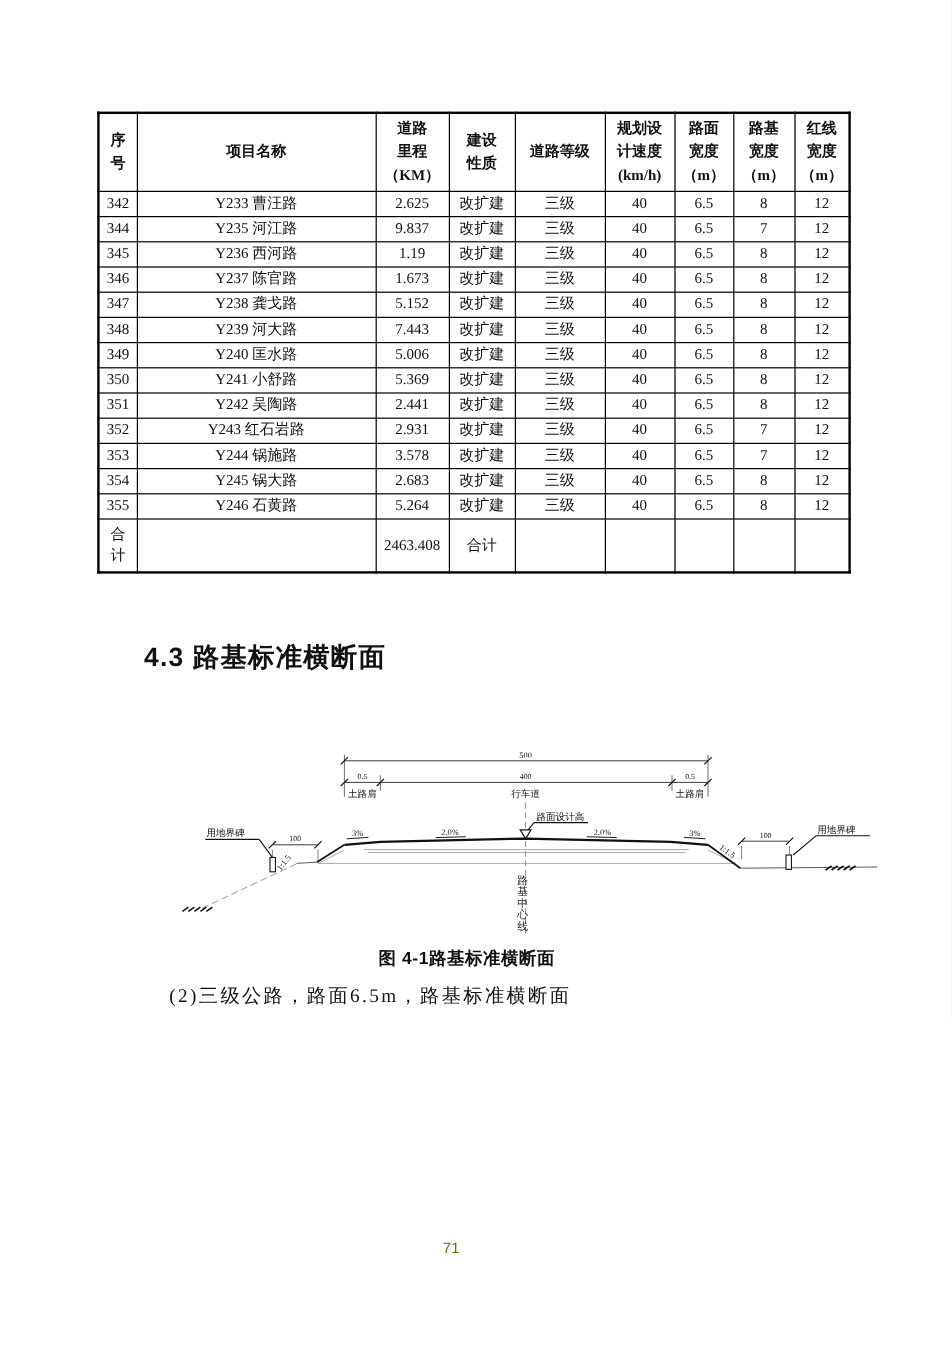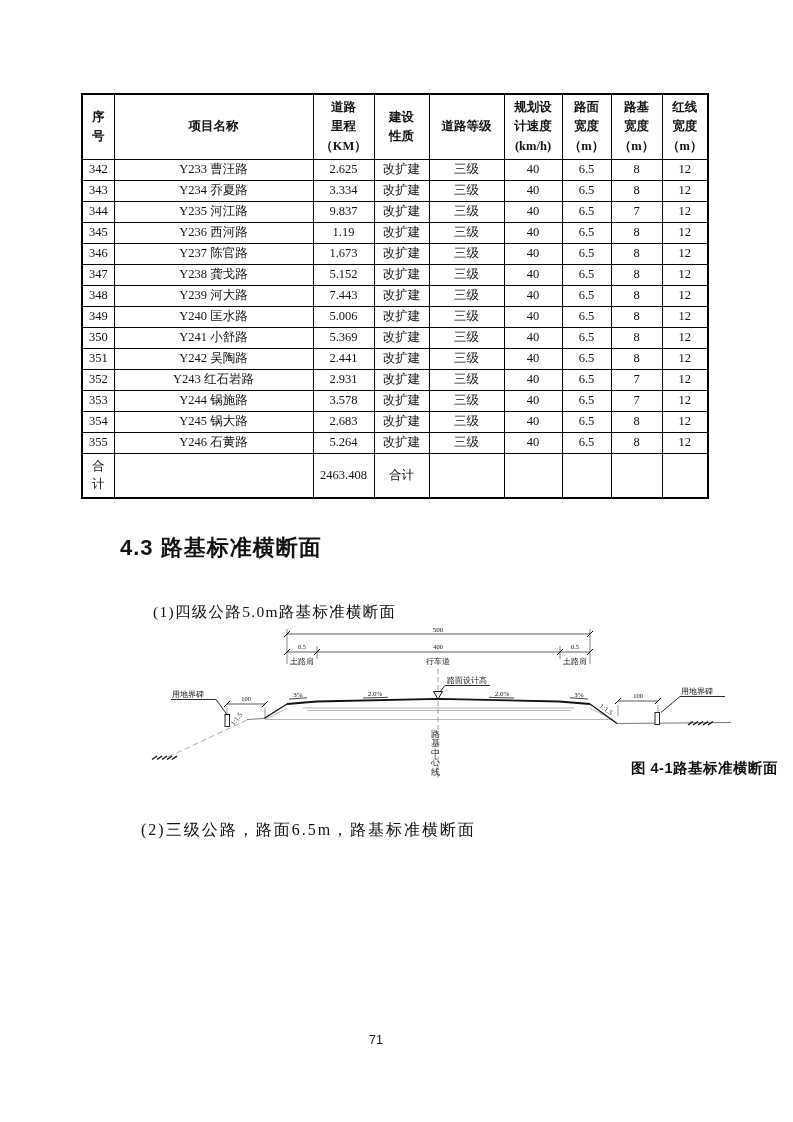--- a/index.html
+++ b/index.html
@@ -55,31 +55,31 @@
   .para.item2{top:820px;left:141px;font-size:16px;letter-spacing:2px;}
   
   .figure{position:absolute;top:626px;left:135px;width:625px;height:158px;}
   .figure svg{display:block;}
   .centerline-label{
     position:absolute;left:296px;top:104px;width:15px;
     font-size:9px;line-height:1.05;
     word-break:break-all;color:#222;
   }
   .fig-caption{
-    position:absolute;top:759px;left:0;width:778px;margin:0;
-    text-align:right;
+    position:absolute;top:789px;left:0;width:778px;margin:0;
+    text-align:center;
     font-family:"Liberation Sans","DejaVu Sans",sans-serif;
     font-size:14.5px;font-weight:bold;letter-spacing:0.5px;
   }
   
   .pageno{
     position:absolute;top:1033px;left:0;width:752px;
     text-align:center;
     font-family:"Liberation Sans","DejaVu Sans",sans-serif;
-    font-size:12.5px;color:#0f172a;
+    font-size:12.5px;color:#4d7c0f;
   }
   svg text{font-family:"Liberation Serif","DejaVu Serif",serif;fill:#111;}
 </style>
 </head>
 <body>
 
 <div class="page">
 
   <div class="table-wrap">
     <table class="roads">
@@ -125,31 +125,20 @@
             <td>Y233 曹汪路</td>
             <td>2.625</td>
             <td>改扩建</td>
             <td>三级</td>
             <td>40</td>
             <td>6.5</td>
             <td>8</td>
             <td>12</td>
           </tr>
           <tr>
-            <td>343</td>
-            <td>Y234 乔夏路</td>
-            <td>3.334</td>
-            <td>改扩建</td>
-            <td>三级</td>
-            <td>40</td>
-            <td>6.5</td>
-            <td>8</td>
-            <td>12</td>
-          </tr>
-          <tr>
             <td>344</td>
             <td>Y235 河江路</td>
             <td>9.837</td>
             <td>改扩建</td>
             <td>三级</td>
             <td>40</td>
             <td>6.5</td>
             <td>7</td>
             <td>12</td>
           </tr>
@@ -284,21 +273,20 @@
             <td></td>
             <td></td>
             <td></td>
             <td></td>
           </tr>
         </tbody>
     </table>
   </div>
 
   <h2 class="sec-heading">4.3 路基标准横断面</h2>
-  <p class="para item1">(1)四级公路5.0m路基标准横断面</p>
 
   <div class="figure">
     <svg width="625" height="158" viewBox="0 0 625 158">
 
       <g stroke="#555" stroke-width="0.7">
         <line x1="152" y1="3" x2="152" y2="38"></line>
         <line x1="455" y1="3" x2="455" y2="38"></line>
         <line x1="182" y1="20" x2="182" y2="33"></line>
         <line x1="425" y1="20" x2="425" y2="33"></line>
       </g>

